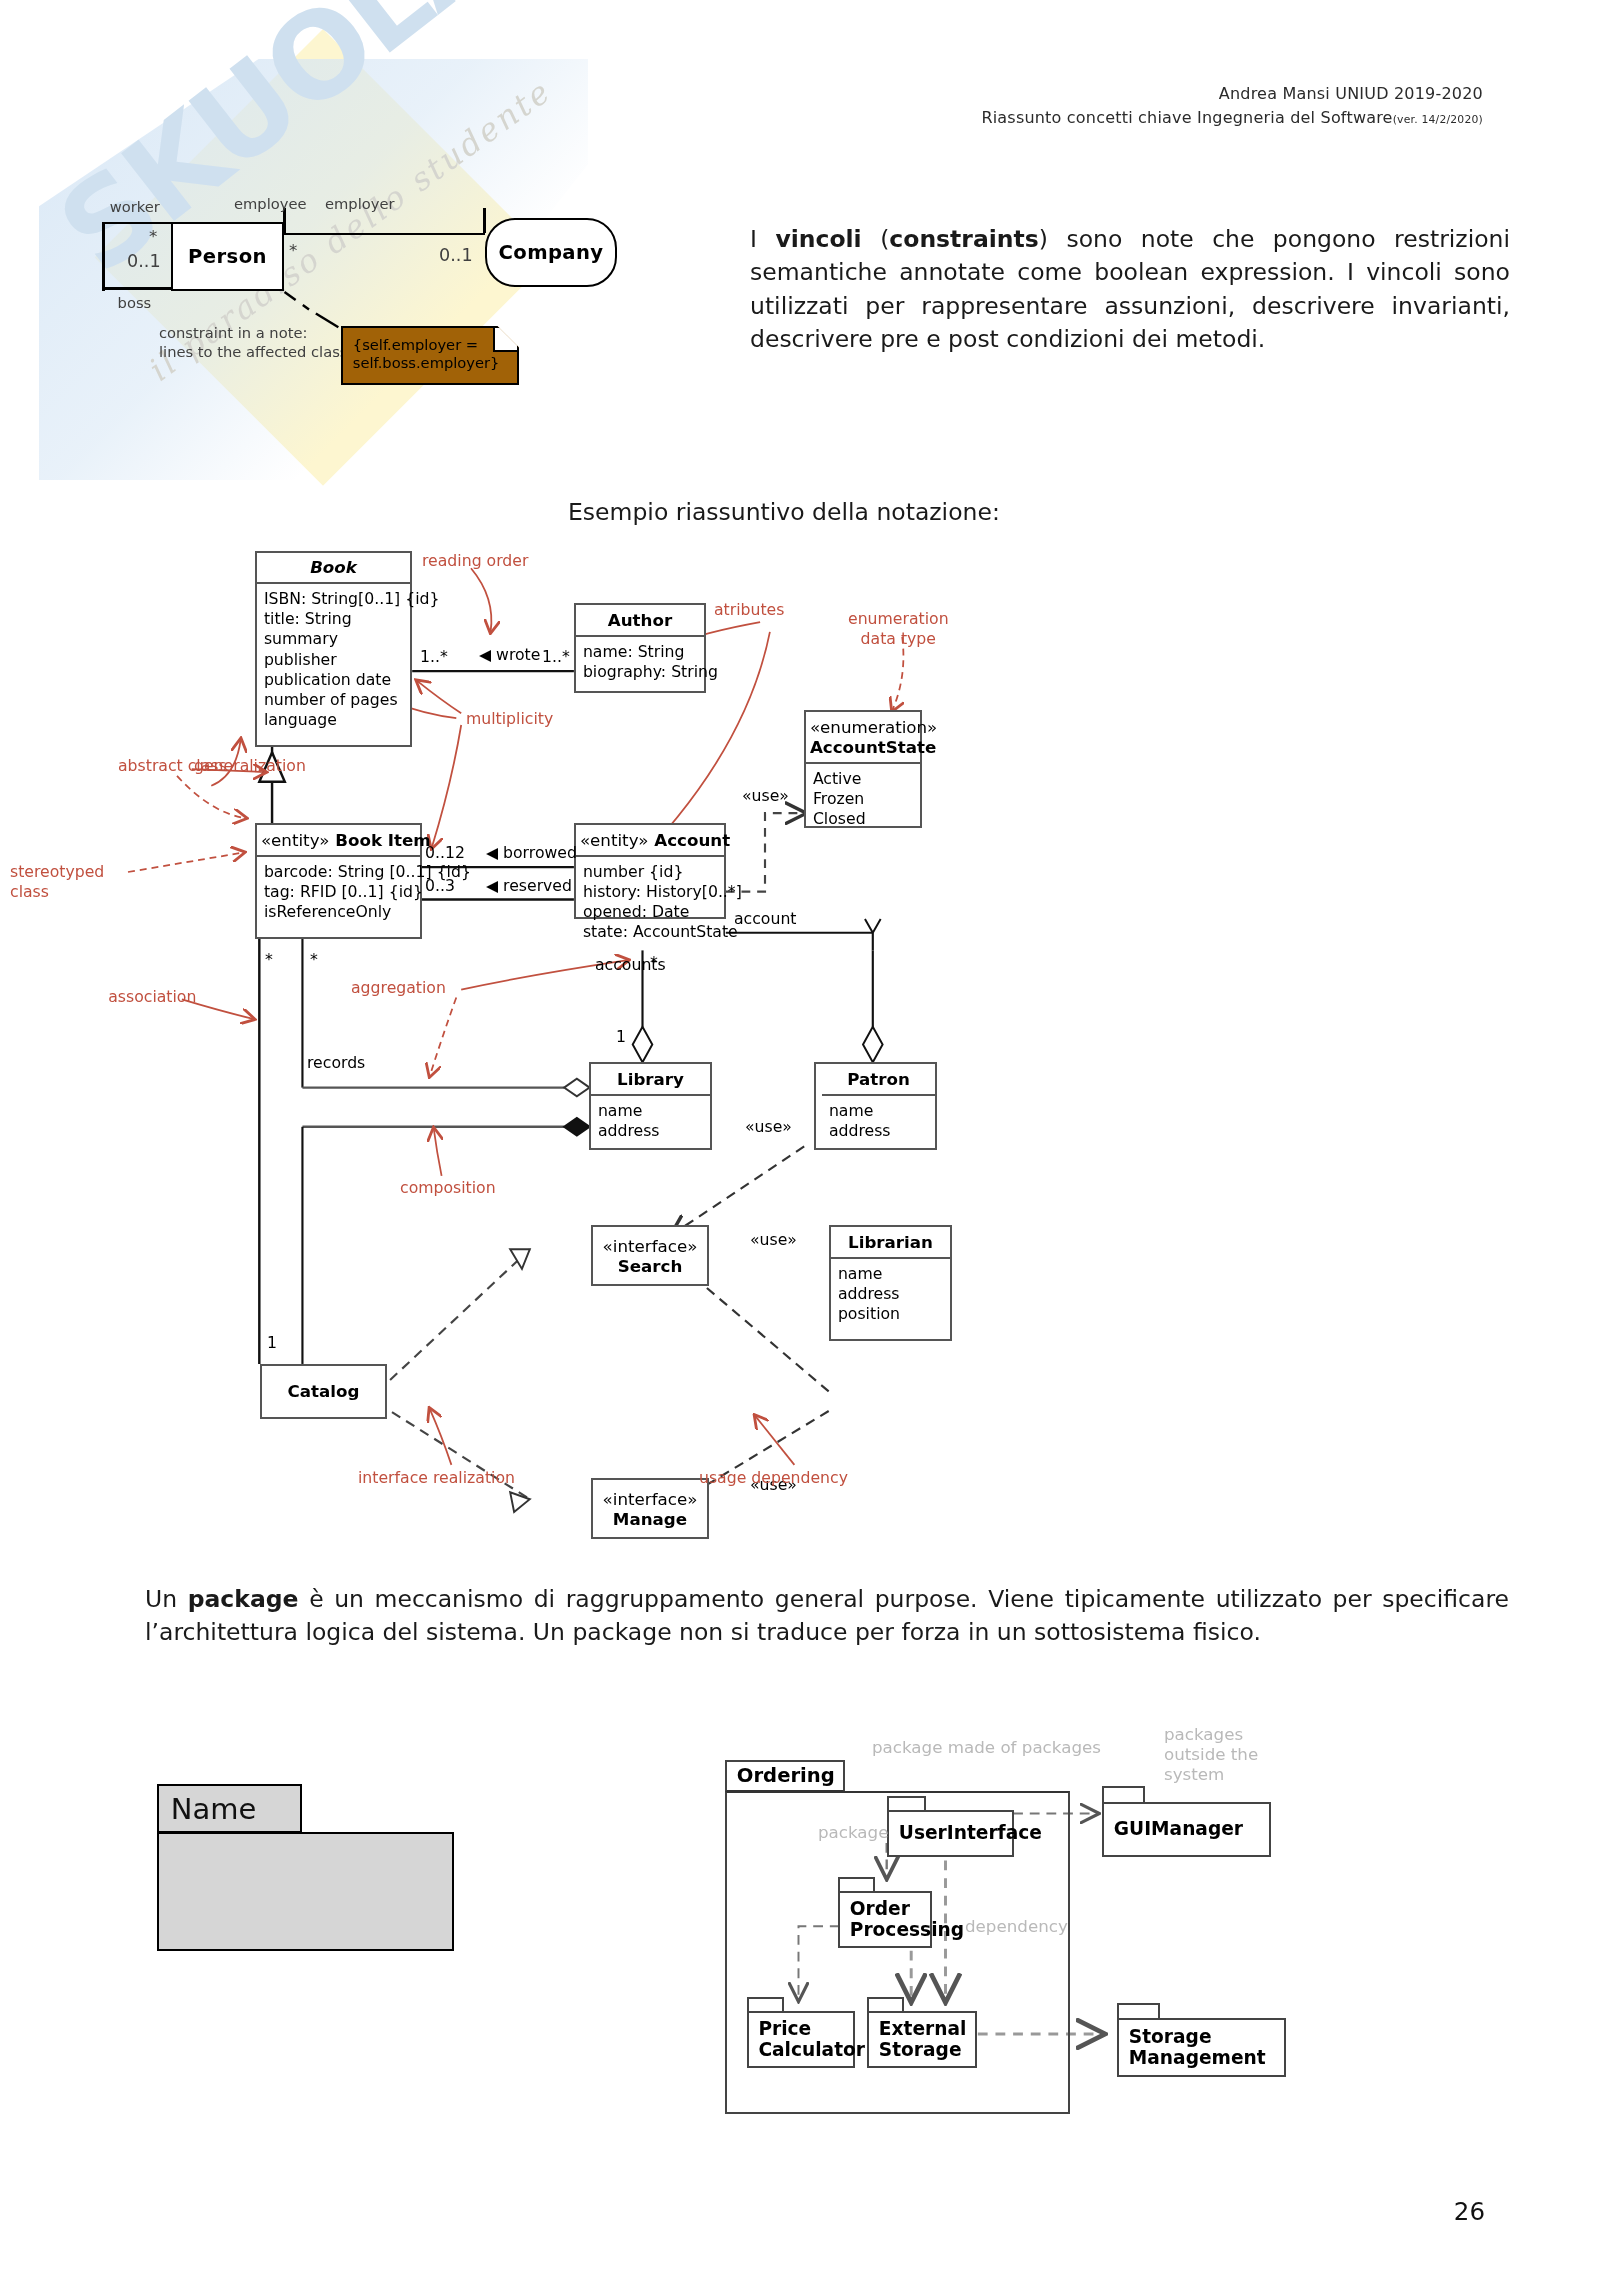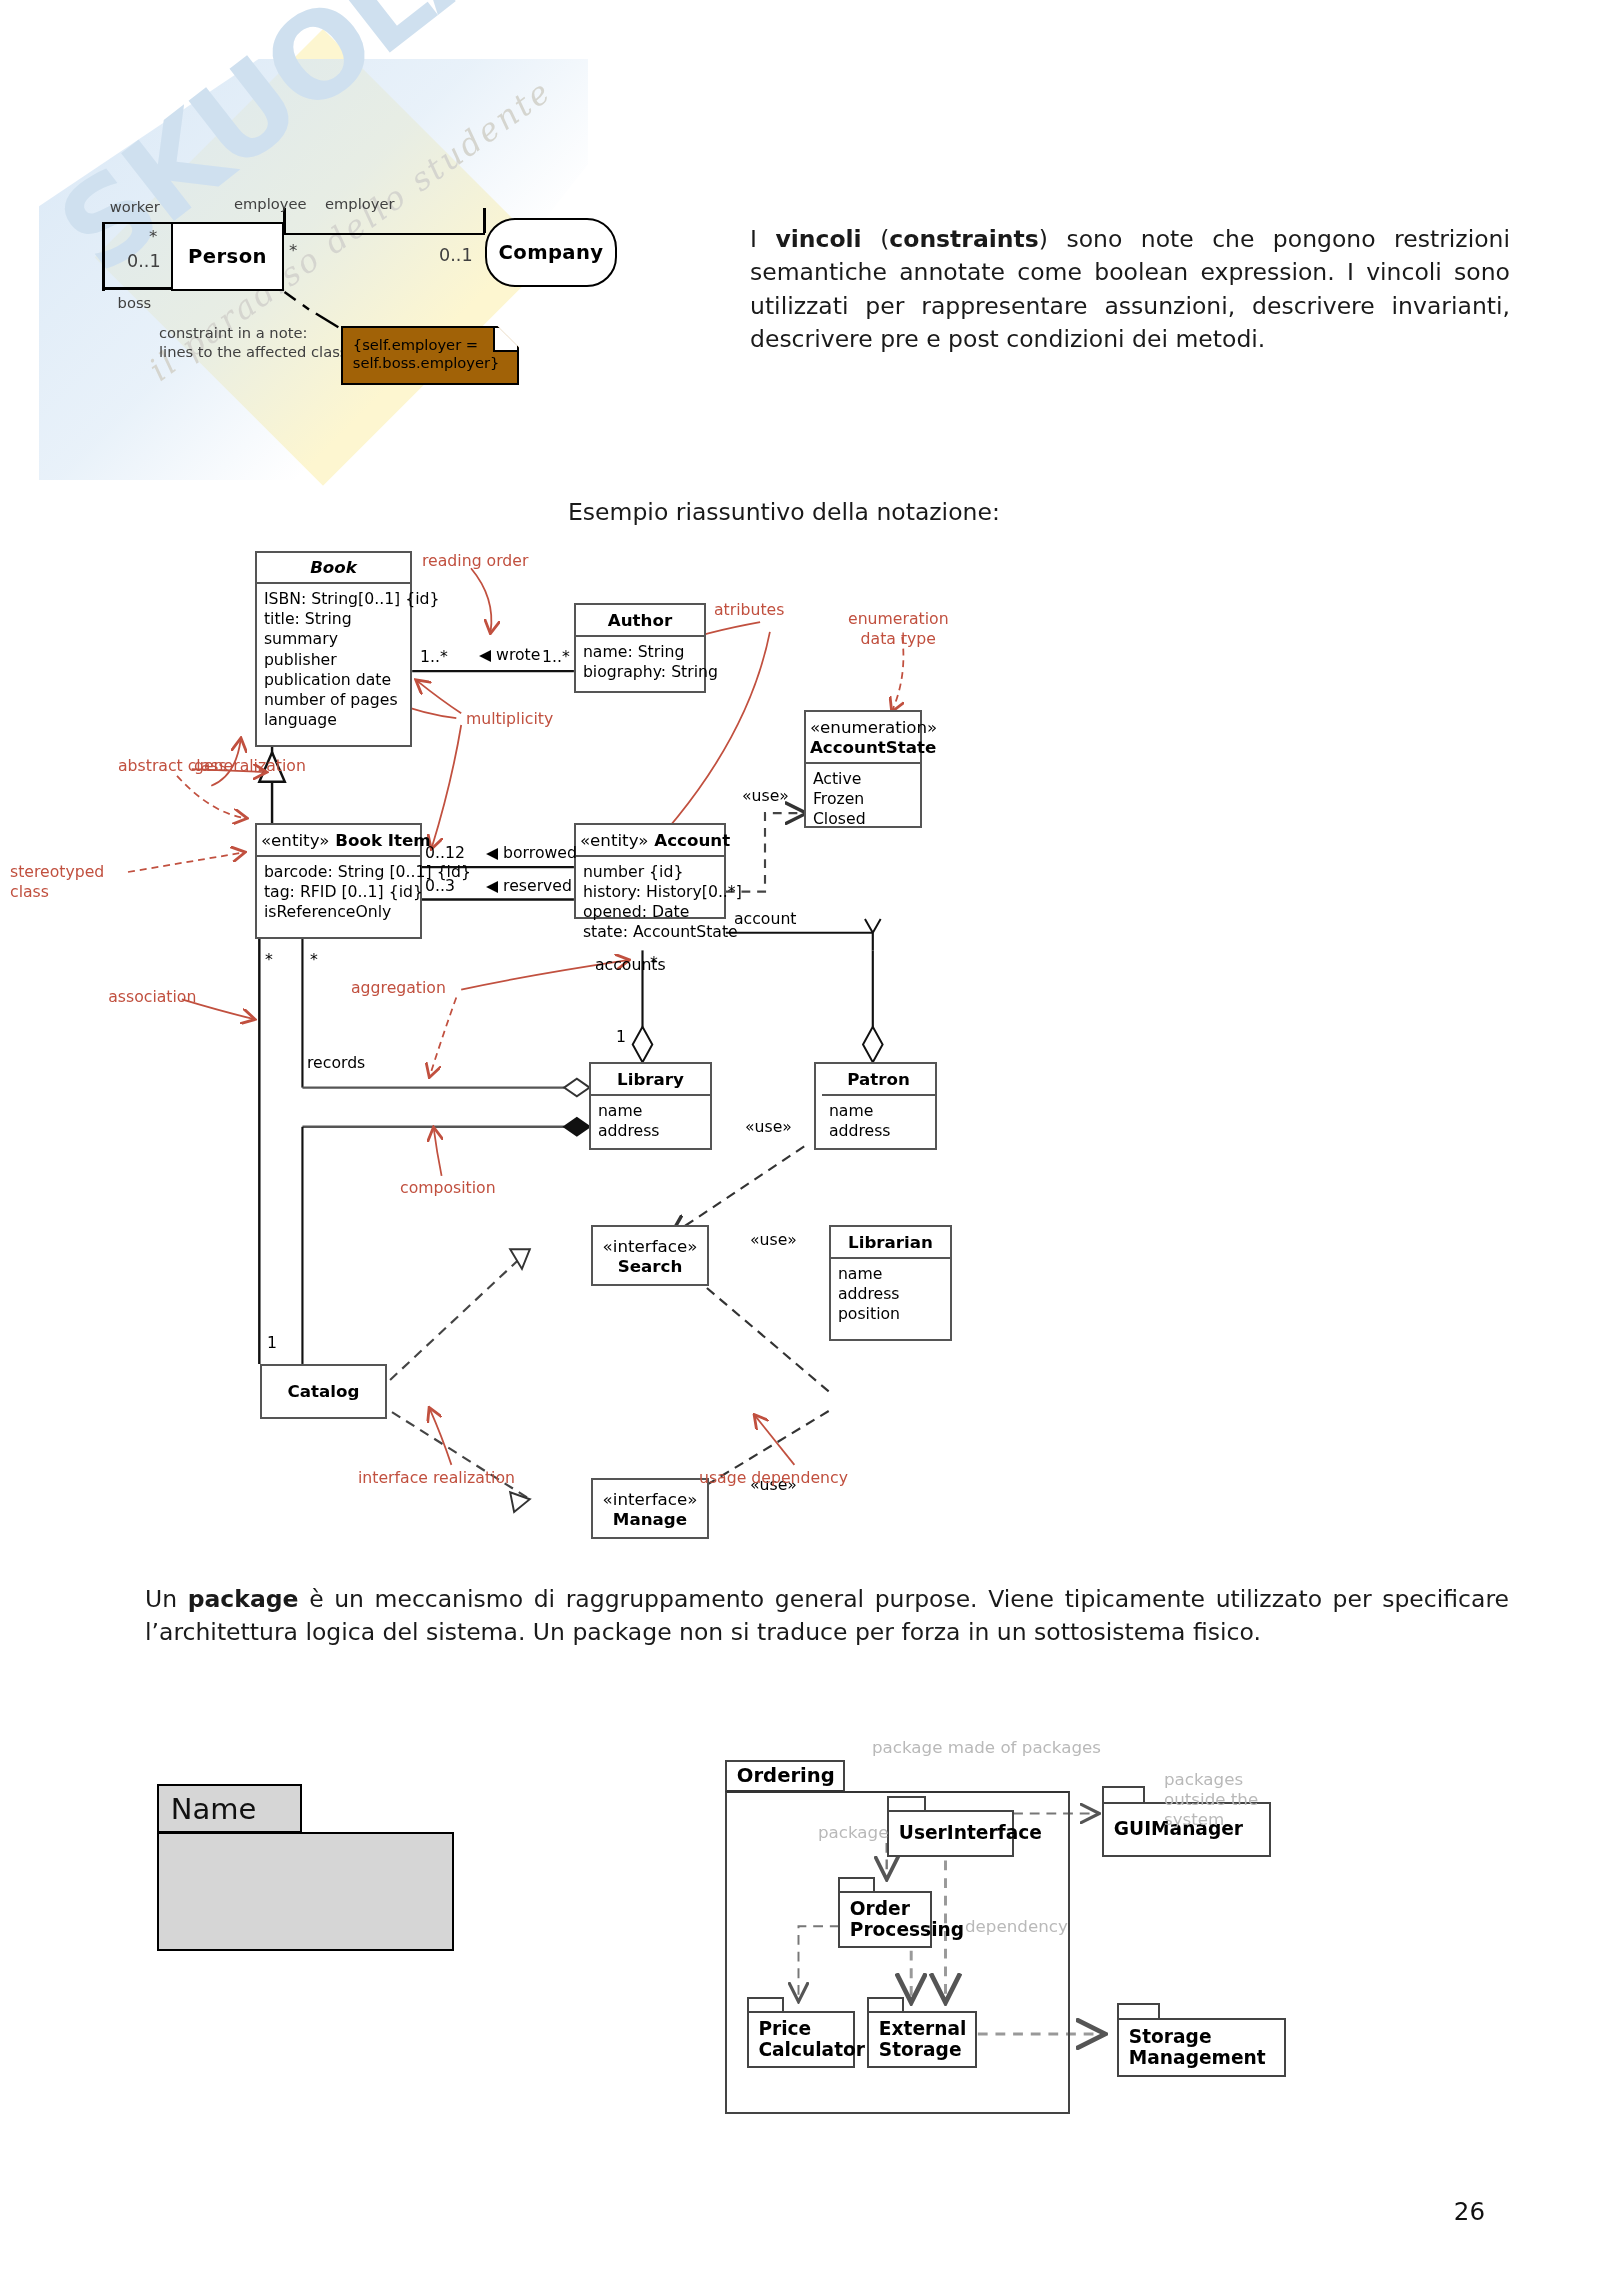--- a/index.html
+++ b/index.html
@@ -245,20 +245,26 @@
 </head>
 <body>
 
 <div class="page">
 
   <div class="wm wm-band"></div>
   <div class="wm wm-blue"></div>
   <div class="wm wm-text-main">SKUOLA.net</div>
   <div class="wm wm-text-sub">il paradiso dello studente</div>
 
+  <div class="header">
+    <div class="line1">Andrea Mansi UNIUD 2019-2020</div>
+    <div class="line2">
+      <span>Riassunto concetti chiave Ingegneria del Software</span><span class="ver">(ver. 14/2/2020)</span>
+    </div>
+  </div>
 
   <div class="fig-top">
 
     <div class="hline" style="left:3.9px; top:25.5px; width:69px; height:2.9px;"></div>
     <div class="vline" style="left:3.9px; top:25.5px; height:69px; width:2.9px;"></div>
     <div class="hline" style="left:3.9px; top:91px; width:69px; height:2.9px;"></div>
 
     <div class="tinylbl" style="left:11.8px; top:2px;">worker</div>
     <div class="tinylbl" style="left:51px; top:30px; font-size:16.7px;">*</div>
     <div class="tinylbl" style="left:29px; top:55px; font-size:17.6px;">0..1</div>
@@ -612,21 +618,21 @@
 
     <div class="pkg">
       <div class="tab" style="left:392px; top:263px; width:43px; height:15.7px;"></div>
       <div class="body" style="left:392px; top:278px; width:169px; height:59px; white-space:pre-line;">Storage
 Management</div>
     </div>
 
     <div class="gray-annot" style="left:147px; top:-2.9px;">package made of packages</div>
     <div class="gray-annot" style="left:93px; top:82px;">package</div>
     <div class="gray-annot" style="left:240px; top:176px;">dependency</div>
-    <div class="gray-annot" style="left:439px; top:-15.7px;margin-top:45px;">
+    <div class="gray-annot" style="left:439px; top:-15.7px;">
       <div>packages</div>
       <div>outside the</div>
       <div>system</div>
     </div>
   </div>
 
   <div class="pagenum">26</div>
 
 </div>
 

